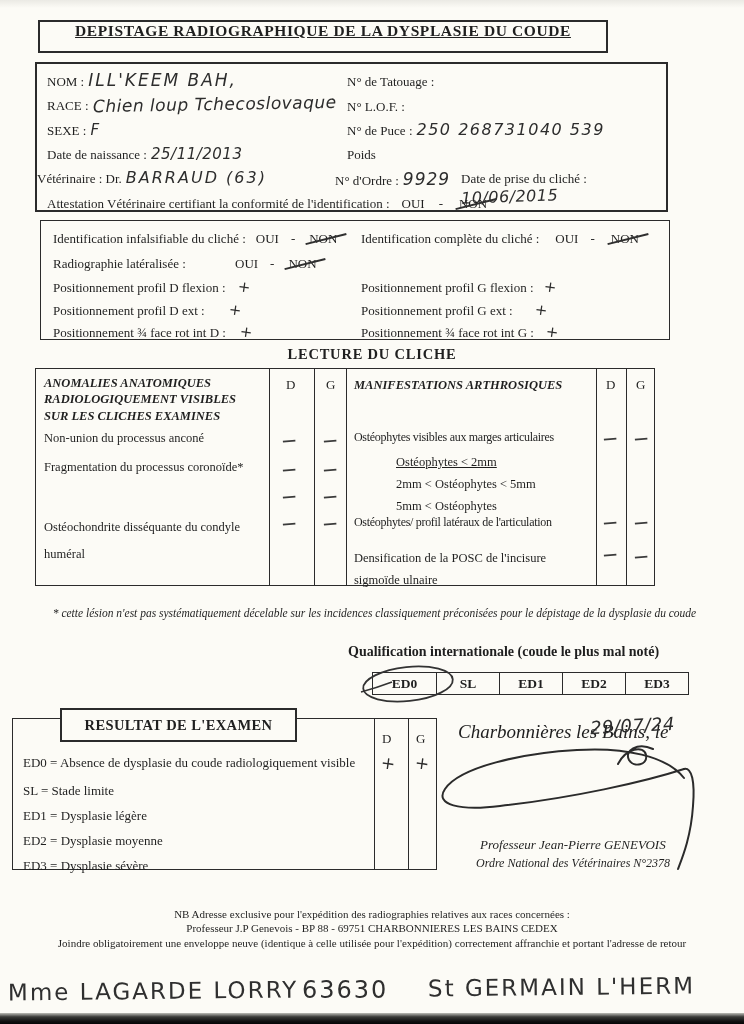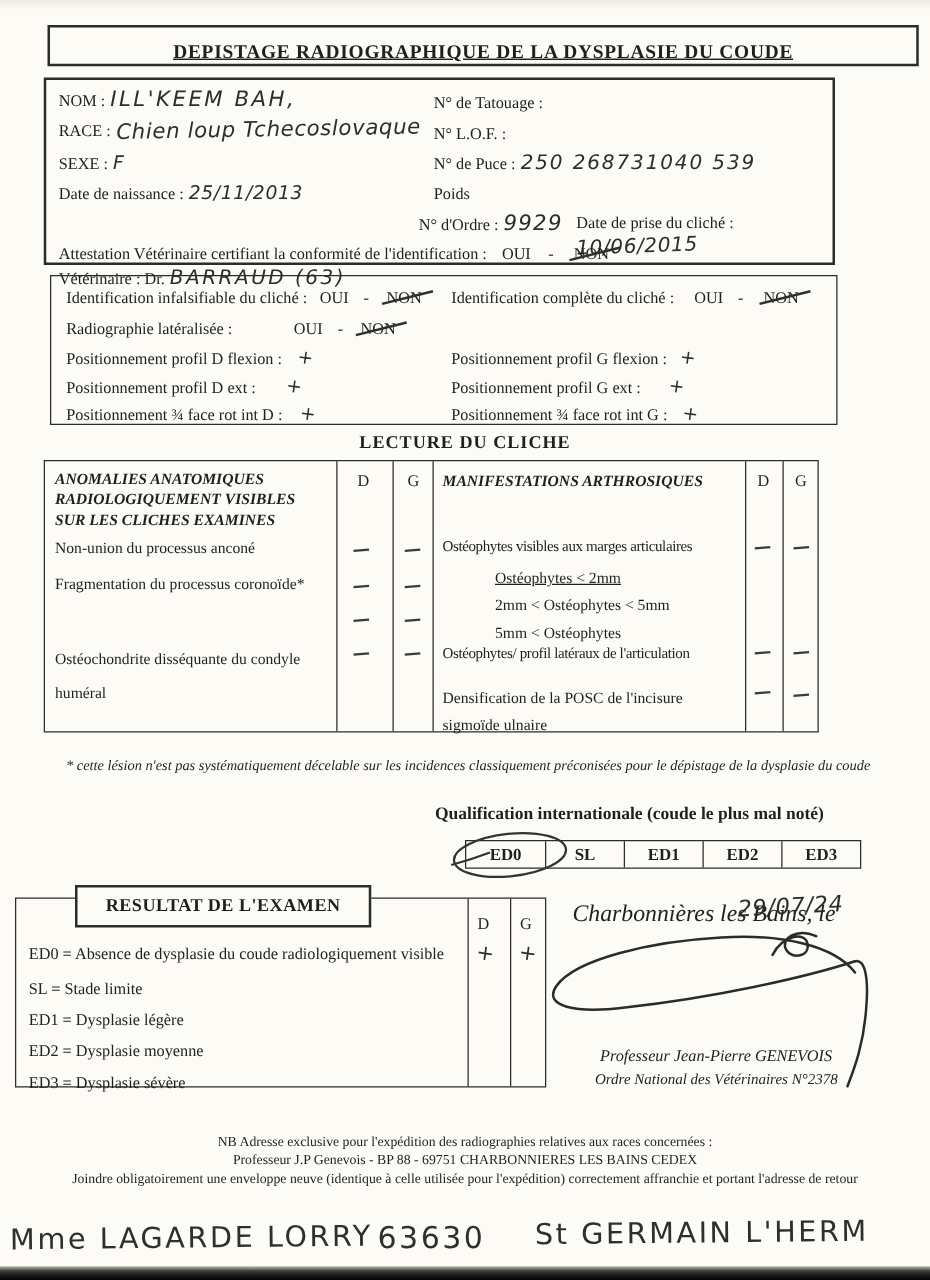--- a/index.html
+++ b/index.html
@@ -58,21 +58,21 @@
   .bottom-bar {
     position:absolute; left:0; right:0; top:1013px; height:11px;
     background:linear-gradient(#bdbdb7 0%, #3a3a38 35%, #111 75%, #050505 100%);
   }
 </style>
 </head>
 <body>
 
 <div class="page">
 
-  <div class="box" style="left:38px; top:20px; width:697px; height:33px; display:flex; align-items:flex-end; justify-content:center;text-decoration:underline;">
+  <div class="box" style="left:38px; top:20px; width:570px; height:33px; display:flex; align-items:flex-start; justify-content:center;">
     <span class="b" style="font-size:15.5px; letter-spacing:.6px; text-decoration:underline;">DEPISTAGE RADIOGRAPHIQUE DE LA DYSPLASIE DU COUDE</span>
   </div>
 
   <div class="box" style="left:35px; top:62px; width:633px; height:150px; overflow:visible;">
     <div class="abs" style="left:10px; top:6px;">
       <span class="lbl">NOM :</span>
       <span class="hw" style="font-size:17px; letter-spacing:2px;">ILL'KEEM BAH,</span>
     </div>
     <div class="abs" style="left:10px; top:30px;">
       <span class="lbl">RACE :</span>
@@ -97,21 +97,21 @@
     </div>
     <div class="abs" style="left:310px; top:56px;">
       <span class="lbl">N° de Puce :</span>
       <span class="hw" style="font-size:16px; letter-spacing:1.5px;">250 268731040 539</span>
     </div>
     <div class="abs" style="left:310px; top:81px;">
       <span class="lbl">Poids</span>
       <span class="hw hw-lg"></span>
     </div>
 
-    <div class="abs" style="left:10px; top:104px;margin-top:44px;">
+    <div class="abs" style="left:0; top:104px;">
       <span class="lbl">Vétérinaire : Dr.</span>
       <span class="hw" style="font-size:16px; letter-spacing:2px;">BARRAUD (63)</span>
     </div>
     <div class="abs" style="left:255px; top:105px;margin-left:43px;">
       <span class="lbl">N° d'Ordre :</span>
       <span class="hw" style="font-size:17px; letter-spacing:1px;">9929</span>
     </div>
     <div class="abs" style="left:424px; top:105px;">
       <span class="lbl">Date de prise du cliché :</span>
       <span class="hw" style="font-size:16px; transform:rotate(-2deg); display:inline-block;">10/06/2015</span>

